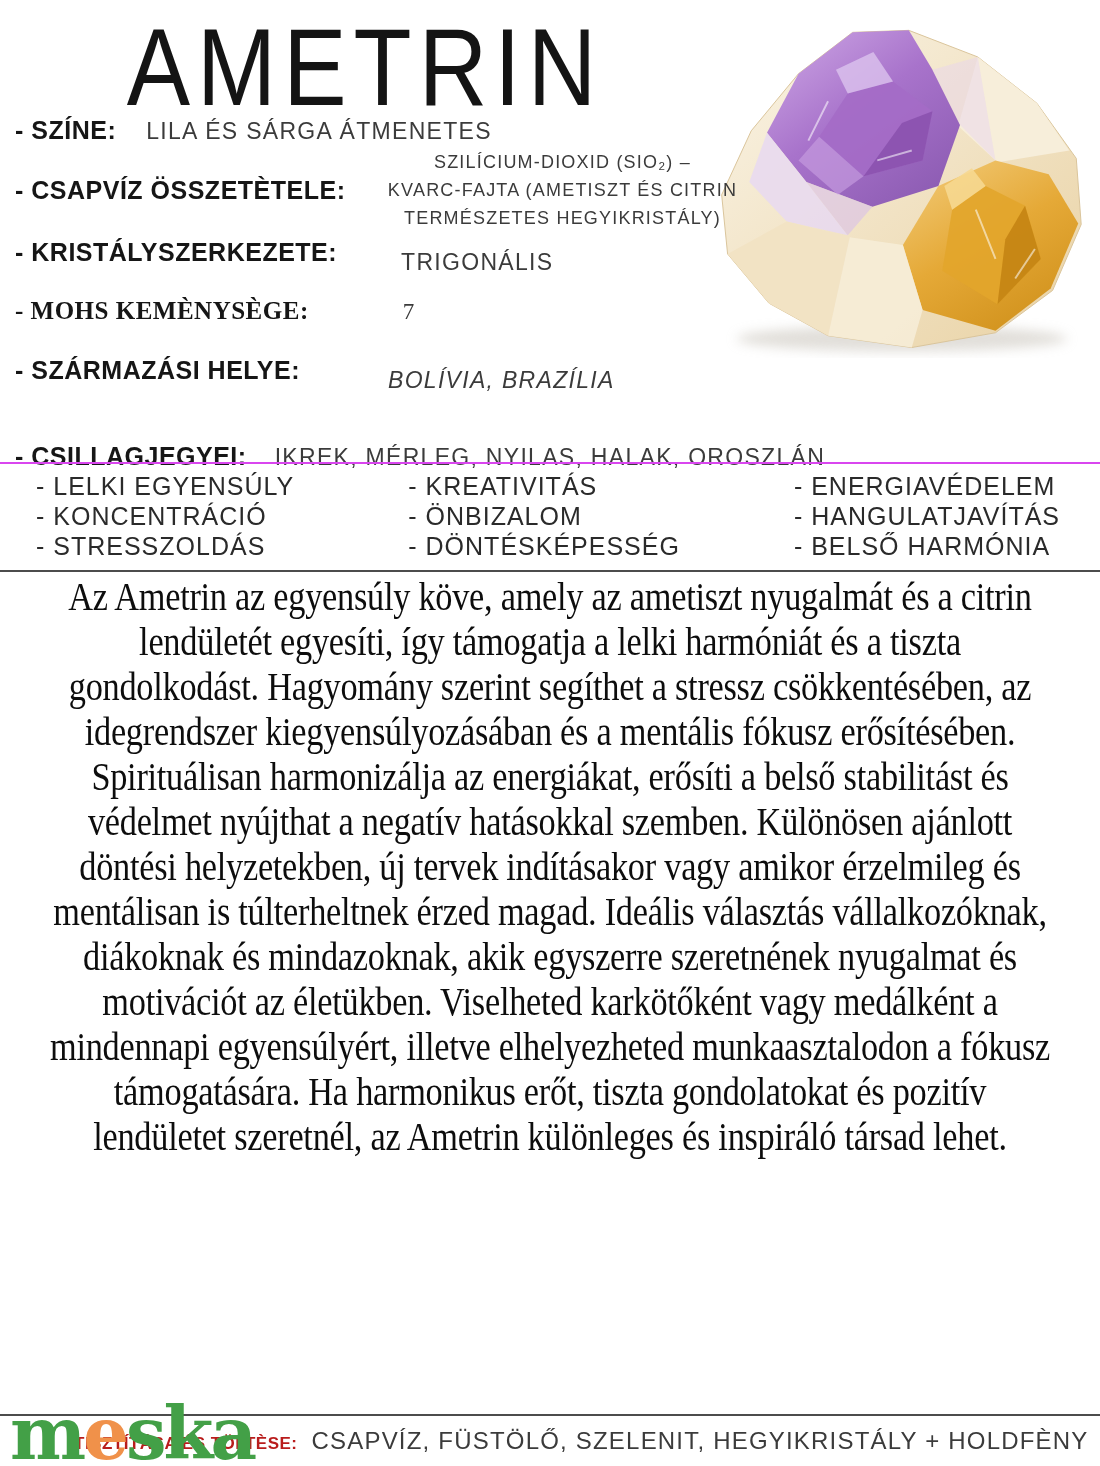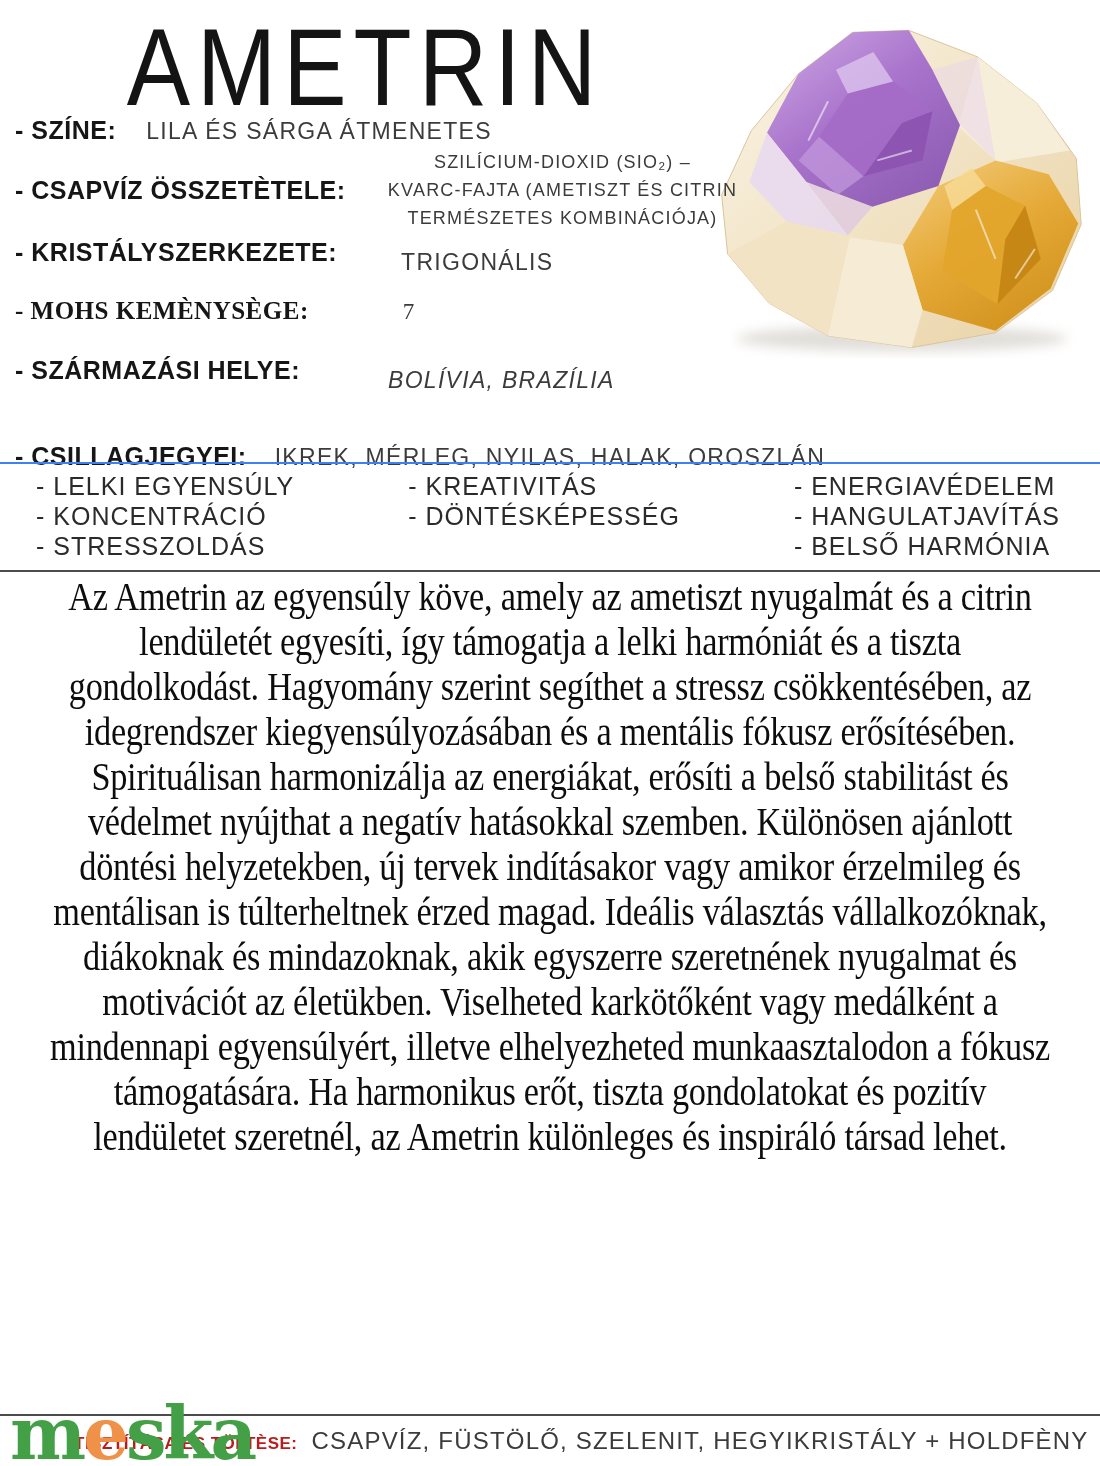--- a/index.html
+++ b/index.html
@@ -25,21 +25,21 @@
   .row-chem{top:148px;align-items:center;}
   .chem-value{margin-left:16px;width:402px;text-align:center;font-size:18px;
               line-height:28px;letter-spacing:1.2px;color:#3b3b3b;white-space:normal;}
   .row-crystal{top:238px;} .row-crystal .prop-value{margin-left:64px;margin-top:11px;}
   .row-mohs{top:297px;font-family:Liberation Serif, serif;}    .row-mohs .prop-value{margin-left:94px;margin-top:2px;}
   .row-origin{top:356px;}  .row-origin .prop-value{margin-left:88px;margin-top:11px;font-style:italic;}
   .row-zodiac{top:442px;}  .row-zodiac .prop-value{margin-left:28px;margin-top:2px;}
   
   .benefits{
     position:absolute;top:462px;left:0;width:1100px;box-sizing:border-box;
-    border-top:2px solid #3b82f6;border-bottom:2px solid #4c4c4c;
+    border-top:2px solid #d946ef;border-bottom:2px solid #4c4c4c;
     padding:7px 40px 9px 36px;display:flex;justify-content:space-between;
   }
   .benefit-item{font-size:25px;line-height:30px;letter-spacing:1px;color:#2a2a2a;font-weight:400;}
   
   .description{
     position:absolute;top:574px;left:-20px;width:1140px;margin:0;
     transform:scaleX(0.88);transform-origin:center top;
     font-family:"Liberation Serif",serif;font-size:39px;line-height:45px;
     text-align:center;color:#0d0d0d;letter-spacing:-.3px;
   }
@@ -110,21 +110,21 @@
   <div class="prop-row row-color">
     <span class="prop-label">- SZÍNE:</span>
     <span class="prop-value">LILA ÉS SÁRGA ÁTMENETES</span>
   </div>
 
   <div class="prop-row row-chem">
     <span class="prop-label">- CSAPVÍZ ÖSSZETÈTELE:</span>
     <div class="chem-value">
       <div>SZILÍCIUM-DIOXID (SIO₂) –</div>
       <div>KVARC-FAJTA (AMETISZT ÉS CITRIN</div>
-      <div>TERMÉSZETES KOMBINÁCIÓJA)</div>
+      <div>TERMÉSZETES HEGYIKRISTÁLY)</div>
     </div>
   </div>
 
   <div class="prop-row row-crystal">
     <span class="prop-label">- KRISTÁLYSZERKEZETE:</span>
     <span class="prop-value">TRIGONÁLIS</span>
   </div>
 
   <div class="prop-row row-mohs">
     <span class="prop-label">- MOHS KEMÈNYSÈGE:</span>
@@ -142,20 +142,21 @@
   </div>
 
   <div class="benefits">
     <div class="benefit-col">
       <div class="benefit-item">- LELKI EGYENSÚLY</div>
       <div class="benefit-item">- KONCENTRÁCIÓ</div>
       <div class="benefit-item">- STRESSZOLDÁS</div>
     </div>
     <div class="benefit-col">
       <div class="benefit-item">- KREATIVITÁS</div>
+      <div class="benefit-item">- ÖNBIZALOM</div>
       <div class="benefit-item">- DÖNTÉSKÉPESSÉG</div>
     </div>
     <div class="benefit-col">
       <div class="benefit-item">- ENERGIAVÉDELEM</div>
       <div class="benefit-item">- HANGULATJAVÍTÁS</div>
       <div class="benefit-item">- BELSŐ HARMÓNIA</div>
     </div>
   </div>
 
   <p class="description">Az Ametrin az egyensúly köve, amely az ametiszt nyugalmát és a citrin lendületét egyesíti, így támogatja a lelki harmóniát és a tiszta gondolkodást. Hagyomány szerint segíthet a stressz csökkentésében, az idegrendszer kiegyensúlyozásában és a mentális fókusz erősítésében. Spirituálisan harmonizálja az energiákat, erősíti a belső stabilitást és védelmet nyújthat a negatív hatásokkal szemben. Különösen ajánlott döntési helyzetekben, új tervek indításakor vagy amikor érzelmileg és mentálisan is túlterheltnek érzed magad. Ideális választás vállalkozóknak, diákoknak és mindazoknak, akik egyszerre szeretnének nyugalmat és motivációt az életükben. Viselheted karkötőként vagy medálként a mindennapi egyensúlyért, illetve elhelyezheted munkaasztalodon a fókusz támogatására. Ha harmonikus erőt, tiszta gondolatokat és pozitív lendületet szeretnél, az Ametrin különleges és inspiráló társad lehet.</p>

